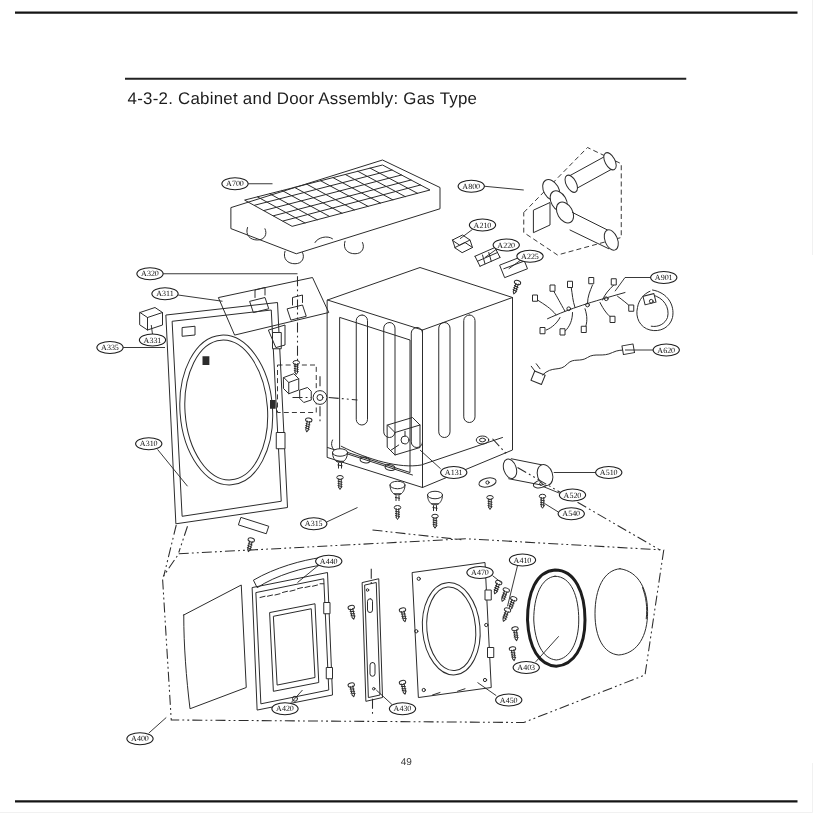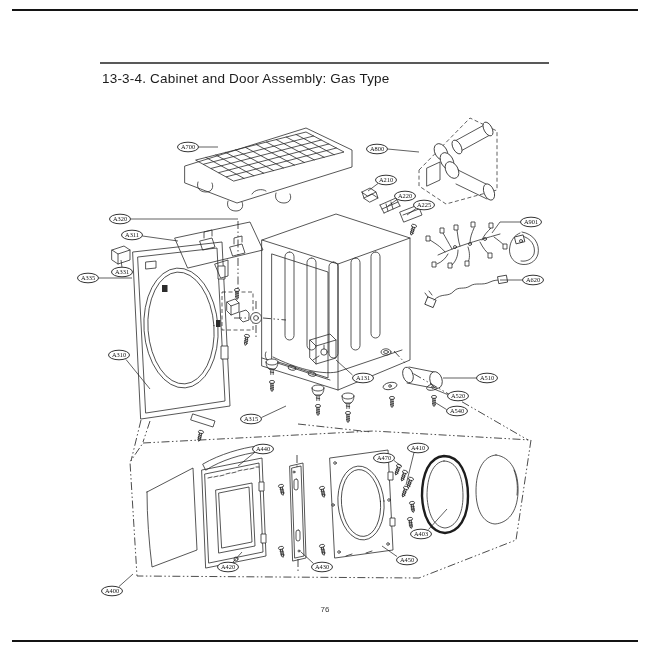--- a/index.html
+++ b/index.html
@@ -19,22 +19,22 @@
   .rule{stroke:#222;stroke-width:1.5;}
   .co{fill:#fff;stroke:#1d1d1d;stroke-width:.9;}
   .ct{font-family:"Liberation Serif", serif;font-size:6.4px;fill:#111;text-anchor:middle;}
   .ldr{stroke:#1d1d1d;stroke-width:.7;fill:none;}
 </style>
 </head>
 <body>
 
 <div class="page">
 
-  <div class="title">13-3-4. Cabinet and Door Assembly: Gas Type</div>
-  <div class="pagenum">76</div>
+  <div class="title">4-3-2. Cabinet and Door Assembly: Gas Type</div>
+  <div class="pagenum">49</div>
 
   <svg width="650" height="650" viewBox="0 0 650 650">
 
     <defs>
       <g id="scr">
         <ellipse cx="0" cy="0" rx="2.6" ry="1.6" class="sf"></ellipse>
         <path d="M-1,1 L-1,8 M1,1 L1,8 M-1.6,3 L1.6,3.7 M-1.6,4.8 L1.6,5.5 M-1.6,6.5 L1.6,7.2 M-1,8 L0,9.6 L1,8" class="s"></path>
       </g>
       <g id="foot">
         <ellipse cx="0" cy="0" rx="6" ry="3" class="sf"></ellipse>

